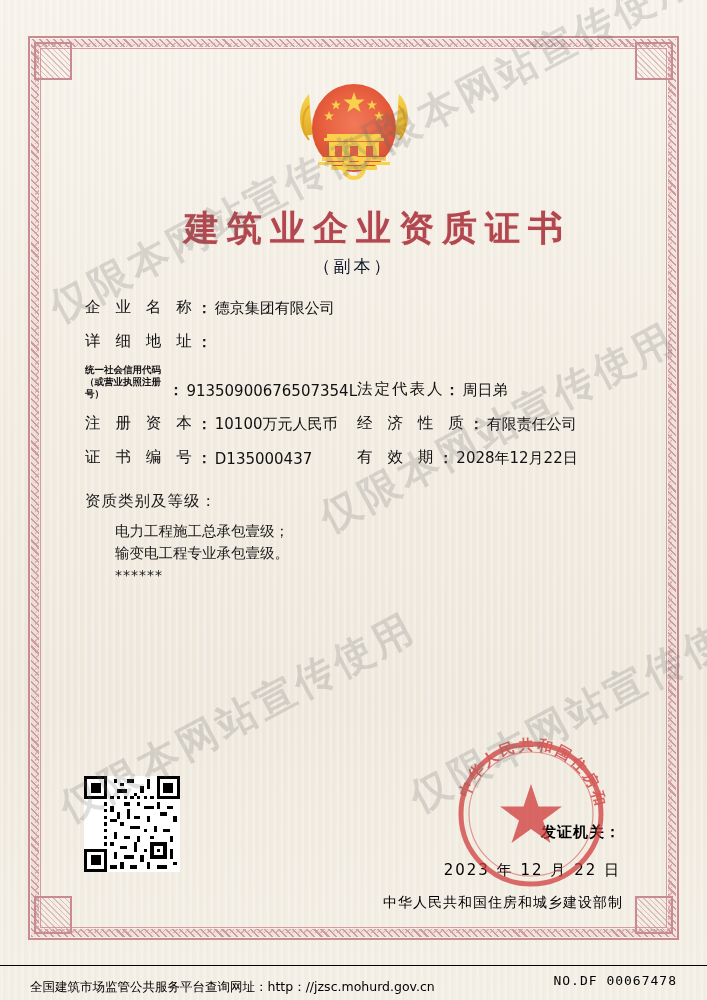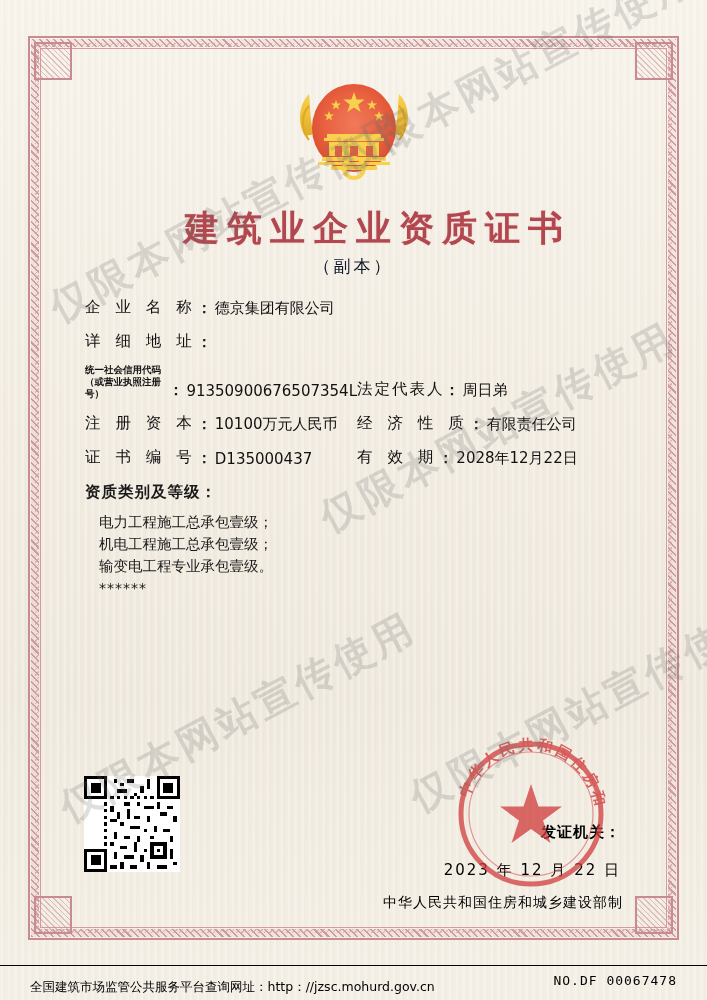--- a/index.html
+++ b/index.html
@@ -165,28 +165,28 @@
     font-size: 9.5px;
     line-height: 12px;
     font-weight: bold;
     color: #111;
     width: 104px;
     font-family: "DejaVu Sans", "Liberation Sans", sans-serif;
   }
 
   .qual-head {
     font-size: 15.5px;
-    font-weight: bold;
+    font-weight: normal;
     letter-spacing: 1px;
-    margin-top: 14px;
+    margin-top: 23px;
     margin-bottom: 8px;
     font-family: "DejaVu Sans", "Liberation Sans", sans-serif;
   }
   .qual-list {
-    margin-left: 14px;
+    margin-left: 30px;
     font-size: 14.5px;
     line-height: 22px;
     font-family: "DejaVu Sans", "Liberation Sans", sans-serif;
   }
   .stars { letter-spacing: 1px; font-size: 14px; }
 
   
   .qr {
     position: absolute;
     left: 84px;
@@ -384,21 +384,20 @@
     <div class="col-right">
       <span class="lbl sp5">有 效 期</span>
       <span class="colon">：</span>
       <span class="val">2028年12月22日</span>
     </div>
   </div>
 
   <div class="qual-head">资质类别及等级：</div>
   <div class="qual-list">
     <div>电力工程施工总承包壹级；</div>
-    <div>机电工程施工总承包壹级；</div>
     <div>输变电工程专业承包壹级。</div>
     <div class="stars">******</div>
   </div>
 </div>
 
 <div class="qr">
   <svg viewBox="0 0 29 29" width="96" height="96" shape-rendering="crispEdges">
     <rect width="29" height="29" fill="#fff"></rect>
     <g fill="#000">
 

